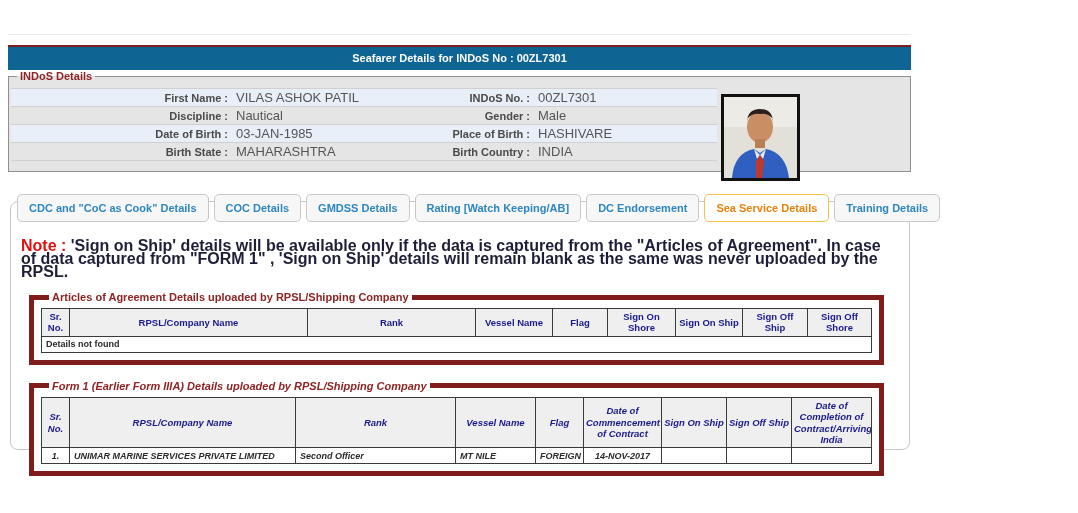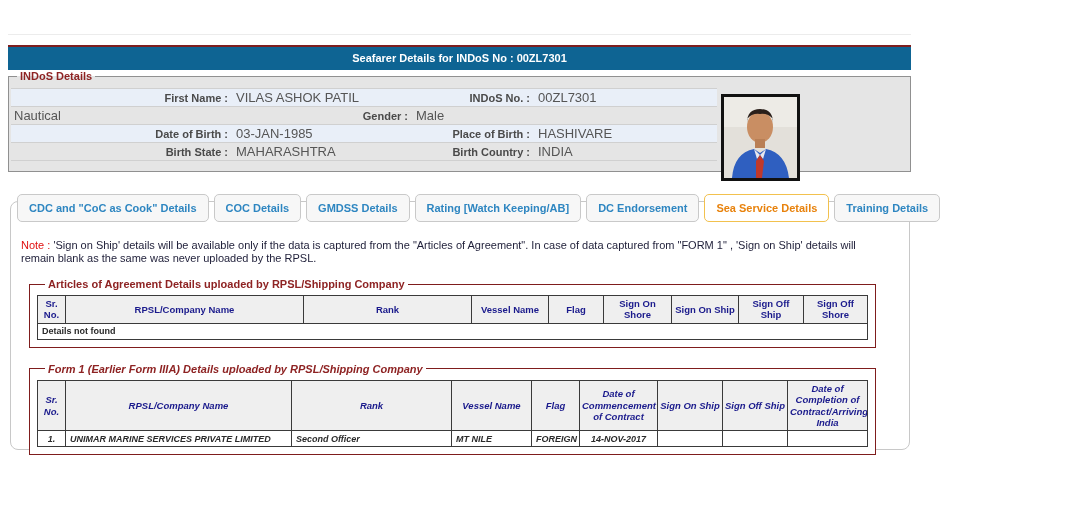--- a/index.html
+++ b/index.html
@@ -36,24 +36,24 @@
     color: #2e86c1; background: #f7f7f7; border: 1px solid #c9c9c9; border-radius: 5px;
     white-space: nowrap; cursor: pointer;
   }
   .tab.active { color: #e8820c; background: #ffffff; border-color: #f2c14e; }
 
   .panel {
     position: absolute; left: 10px; top: 201px; width: 900px; height: 249px;
     border: 1px solid #c8c8c8; border-radius: 8px; background: #fff; padding-top: 37px;
   }
 
-  .note { margin: 0 20px 0 10px; font-size: 11px; font-weight: normal; color: #1e1e38; line-height: 13px; }
+  .note { margin: 0 20px 0 10px; font-size: 16px; font-weight: bold; color: #1e1e38; line-height: 13px; }
   .note-prefix { color: #e01010; }
 
-  fieldset.tbl-fs { margin: 13px 36px 0 18px; border: 1px solid #7f1d1d; padding: 3px 7px 7px 7px; background: #fff; }
+  fieldset.tbl-fs { margin: 13px 36px 0 18px; border: 5px solid #7f1d1d; padding: 3px 7px 7px 7px; background: #fff; }
   fieldset.tbl-fs + fieldset.tbl-fs { margin-top: 15px; font-style: italic; }
 
   table.dg { border-collapse: collapse; table-layout: fixed; width: 830px; margin-top: 2px; }
   table.dg th, table.dg td { border: 1px solid #3a3a3a; overflow: hidden; }
   table.dg th {
     background: #efefef; color: #1a1a8c; font-size: 9.5px; font-weight: bold;
     text-align: center; vertical-align: middle; padding: 2px 2px; line-height: 1.2;
   }
   table.dg td { background: #fff; font-size: 9px; font-weight: bold; color: #2a2a2a; padding: 2px 4px; height: 16px; vertical-align: middle; }
   td.c { text-align: center; }
@@ -76,20 +76,21 @@
     <legend>INDoS Details</legend>
 
     <div class="indos-grid">
       <div class="drow stripe">
         <span class="dlabel">First Name :</span>
         <span class="dvalue">VILAS ASHOK PATIL</span>
         <span class="dlabel">INDoS No. :</span>
         <span class="dvalue">00ZL7301</span>
       </div>
       <div class="drow">
+        <span class="dlabel">Discipline :</span>
         <span class="dvalue">Nautical</span>
         <span class="dlabel">Gender :</span>
         <span class="dvalue">Male</span>
       </div>
       <div class="drow stripe">
         <span class="dlabel">Date of Birth :</span>
         <span class="dvalue">03-JAN-1985</span>
         <span class="dlabel">Place of Birth :</span>
         <span class="dvalue">HASHIVARE</span>
       </div>

